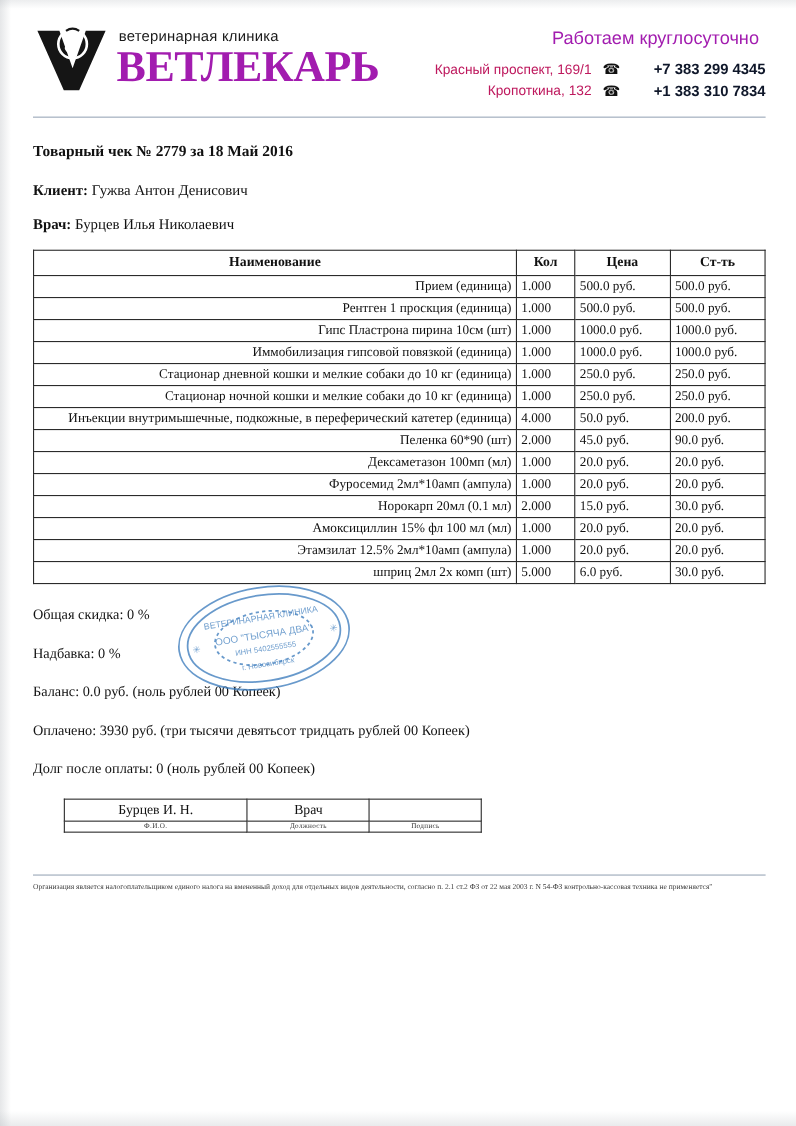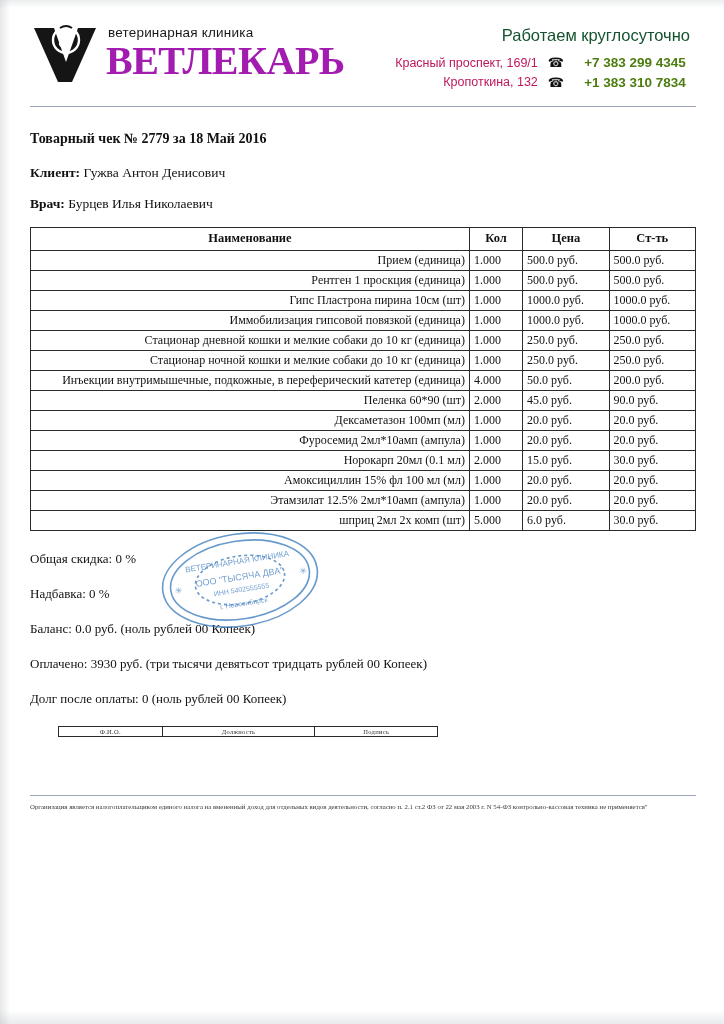--- a/index.html
+++ b/index.html
@@ -63,21 +63,21 @@
     color: #a21caf;
     margin-top: 2px;
   }
   .header-right {
     text-align: right;
     font-family: "Liberation Sans", sans-serif;
     padding-top: 4px;
   }
   .worktime {
     font-size: 16.5px;
-    color: #14532d;
+    color: #a21caf;
     margin-bottom: 8px;
     margin-right: 6px;
   }
   .contact-row {
     display: flex;
     align-items: center;
     justify-content: flex-end;
     gap: 10px;
     font-size: 12.5px;
     line-height: 1.45;
@@ -85,23 +85,23 @@
   }
   .addr { color: #be185d; }
   .phone-ico {
     display: inline-block;
     font-size: 13px;
     line-height: 1;
   }
   .phone {
     font-weight: bold;
     font-size: 13.5px;
-    color: #4d7c0f;
+    color: #0f172a;
     min-width: 122px;
-    text-align: center;
+    text-align: right;
   }
   .rule {
     border: none;
     border-top: 1px solid #9aa7b8;
     margin: 8px 0 0 0;
   }
 
   
   .meta {
     margin-top: 24px;
@@ -386,20 +386,25 @@
   <div class="totals">
     <div class="t-line">Общая скидка: 0 %</div>
     <div class="t-line">Надбавка: 0 %</div>
     <div class="t-line">Баланс: 0.0 руб. (ноль рублей 00 Копеек)</div>
     <div class="t-line">Оплачено: 3930 руб. (три тысячи девятьсот тридцать рублей 00 Копеек)</div>
     <div class="t-line">Долг после оплаты: 0 (ноль рублей 00 Копеек)</div>
   </div>
 
   <table class="sign">
     <tbody>
+        <tr>
+      <td class="sg-w1">Бурцев И. Н.</td>
+      <td class="sg-w2">Врач</td>
+      <td class="sg-w3"></td>
+    </tr>
     <tr>
       <td class="small">Ф.И.О.</td>
       <td class="small">Должность</td>
       <td class="small">Подпись</td>
     </tr>
   </tbody>
     </table>
 
   <div class="footer">
     <hr>

